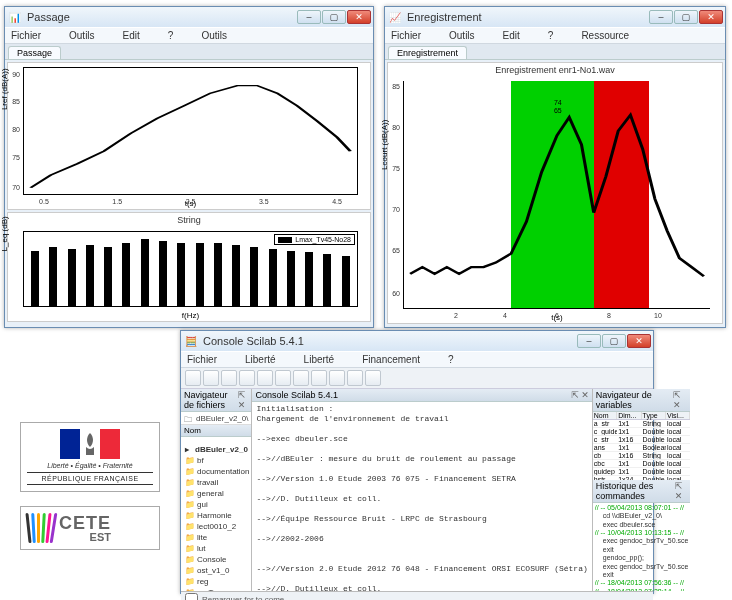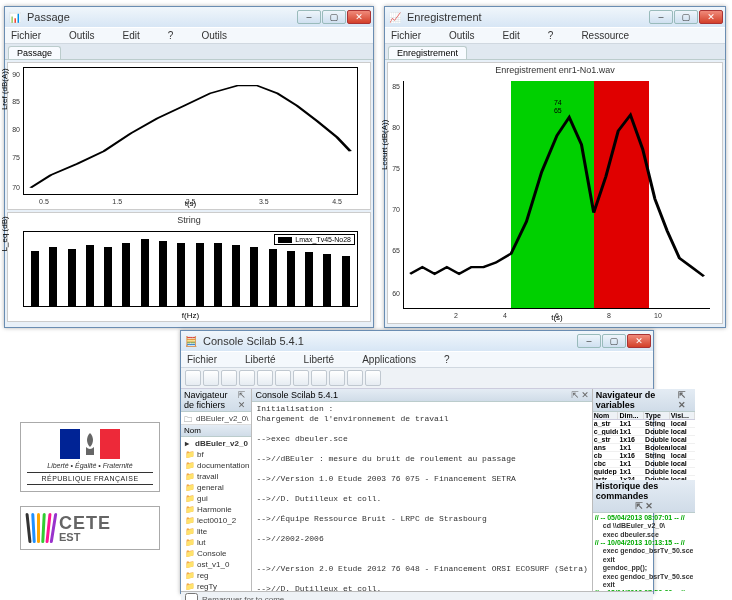--- a/index.html
+++ b/index.html
@@ -40,28 +40,28 @@
   
   
   .toolbar { display: flex; gap: 2px; padding: 2px 4px; background: #eef2f6; border-bottom: 1px solid #ccd; }
   .tbtn { width: 16px; height: 16px; border: 1px solid #c0c8d0; background: linear-gradient(#fff,#e6ecf2); border-radius: 2px; }
   .sc-body { display: flex; height: calc(100% - 60px); background: #fff; }
   .sc-left { width: 118px; border-right: 1px solid #bbb; display: flex; flex-direction: column; }
   .pane-hd { background: linear-gradient(#e4ecf4,#d0dce8); border-bottom: 1px solid #bcc; font-size: 9px; padding: 1px 3px; display: flex; justify-content: space-between; align-items: center; }
   .pane-x { font-size: 9px; color: #666; }
   .crumb { padding: 1px 3px; border-bottom: 1px solid #ddd; font-size: 8px; color: #444; display: flex; align-items: center; gap: 2px; }
   .crumb .ico { width: 10px; height: 10px; }
-  .tree { flex: 1; overflow: hidden; font-size: 8px; padding: 1px 2px; }
+  .tree { flex: 1; overflow: hidden; font-size: 8px; padding: 7px 2px; }
   .tree-item { padding: 0 0 0 14px; line-height: 11px; color: #333; white-space: nowrap; overflow: hidden; text-overflow: ellipsis; position: relative; }
   .tree-item.folder::before { content: "📁"; position: absolute; left: 2px; font-size: 8px; }
   .tree-item.root { padding-left: 12px; font-weight: bold; }
   .tree-item.root::before { content: "▸"; left: 2px; position: absolute; }
   .sc-mid { flex: 1; display: flex; flex-direction: column; border-right: 1px solid #bbb; }
   .console { flex: 1; overflow: hidden; font-family: Liberation Mono, monospace; font-size: 8px; color: #333; padding: 2px 4px; white-space: pre; line-height: 1.25; }
-  .sc-right { width: 112px; display: flex; flex-direction: column; font-weight: bold; }
+  .sc-right { width: 112px; display: flex; flex-direction: column; }
   .vars { flex: 0 0 45%; overflow: hidden; }
   .var-hd { display: flex; font-size: 7px; background: #eef2f6; border-bottom: 1px solid #ccd; }
   .var-hd span { flex: 1; padding: 0 1px; border-right: 1px solid #ddd; }
   .var-row { display: flex; font-size: 7px; border-bottom: 1px solid #f0f0f0; }
   .var-row span { flex: 1; padding: 0 1px; overflow: hidden; white-space: nowrap; }
   .hist { flex: 1; overflow: hidden; font-size: 7px; padding: 1px 2px; }
   .hist-item { color: #0a0; white-space: nowrap; overflow: hidden; text-overflow: ellipsis; line-height: 1.2; }
   .hist-item.ts { color: #0a0; }
   .hist-item.cmd { color: #333; padding-left: 8px; }
   .statusbar { height: 16px; border-top: 1px solid #bbb; background: #eef2f6; font-size: 8px; padding: 1px 4px; color: #555; display: flex; align-items: center; }
@@ -71,21 +71,21 @@
   .logo { border: 1px solid #aaa; background: #fff; margin-bottom: 6px; padding: 6px; margin-top: 14px; }
   .rf-flag { display: flex; height: 30px; width: 60px; margin: 0 auto; }
   .rf-flag div { flex: 1; }
   .rf-txt { text-align: center; font-size: 7px; font-style: italic; color: #333; padding-top: 3px; }
   .rf-txt2 { text-align: center; font-size: 7px; letter-spacing: 0.5px; color: #222; border-top: 1px solid #333; border-bottom: 1px solid #333; padding: 2px 0; margin-top: 3px; }
   .cete { display: flex; align-items: center; gap: 4px; }
   .cete-bars { display: flex; gap: 2px; }
   .cete-bars div { width: 3px; height: 30px; border-radius: 2px; }
   .cete-txt { font-weight: bold; line-height: 1; }
   .cete-txt .l1 { font-size: 18px; letter-spacing: 1px; color: #656565; }
-  .cete-txt .l2 { font-size: 11px; color: #656565; }
+  .cete-txt .l2 { font-size: 11px; color: #656565; text-align: right; }
   
   svg { display: block; }
 </style>
 </head>
 <body>
 
 <div class="win" style="left:4px; top:6px; width:370px; height:322px;">
   <div class="titlebar">
     <span class="ico">📊</span>
     <span class="ttl">Passage</span>
@@ -211,21 +211,21 @@
     <div class="winbtns">
       <div class="wbtn">–</div>
       <div class="wbtn">▢</div>
       <div class="wbtn close">✕</div>
     </div>
   </div>
   <div class="menubar">
     <span>Fichier</span>
     <span>Liberté</span>
     <span>Liberté</span>
-    <span>Applications</span>
+    <span>Financement</span>
     <span>?</span>
   </div>
   <div class="toolbar">
     <div class="tbtn"></div>
     <div class="tbtn"></div>
     <div class="tbtn"></div>
     <div class="tbtn"></div>
     <div class="tbtn"></div>
     <div class="tbtn"></div>
     <div class="tbtn"></div>
@@ -350,21 +350,21 @@
             </div>
             <div class="var-row">
               <span>hstr</span>
               <span>1x24</span>
               <span>Double</span>
               <span>local</span>
             </div>
           </div>
       </div>
       <div class="hist">
-        <div class="pane-hd" style="margin:-1px -2px 1px;flex-direction:column;">
+        <div class="pane-hd" style="margin:-1px -2px 1px;">
             <span>Historique des commandes</span>
             <span class="pane-x">⇱ ✕</span>
           </div>
         <div id="hist-rows">
             <div class="hist-item ts">// -- 05/04/2013 08:07:01 -- //</div>
             <div class="hist-item cmd">cd \\dBEuler_v2_0\</div>
             <div class="hist-item cmd">exec dbeuler.sce</div>
             <div class="hist-item ts">// -- 10/04/2013 10:13:15 -- //</div>
             <div class="hist-item cmd">exec gendoc_bsrTv_50.sce</div>
             <div class="hist-item cmd">exit</div>

